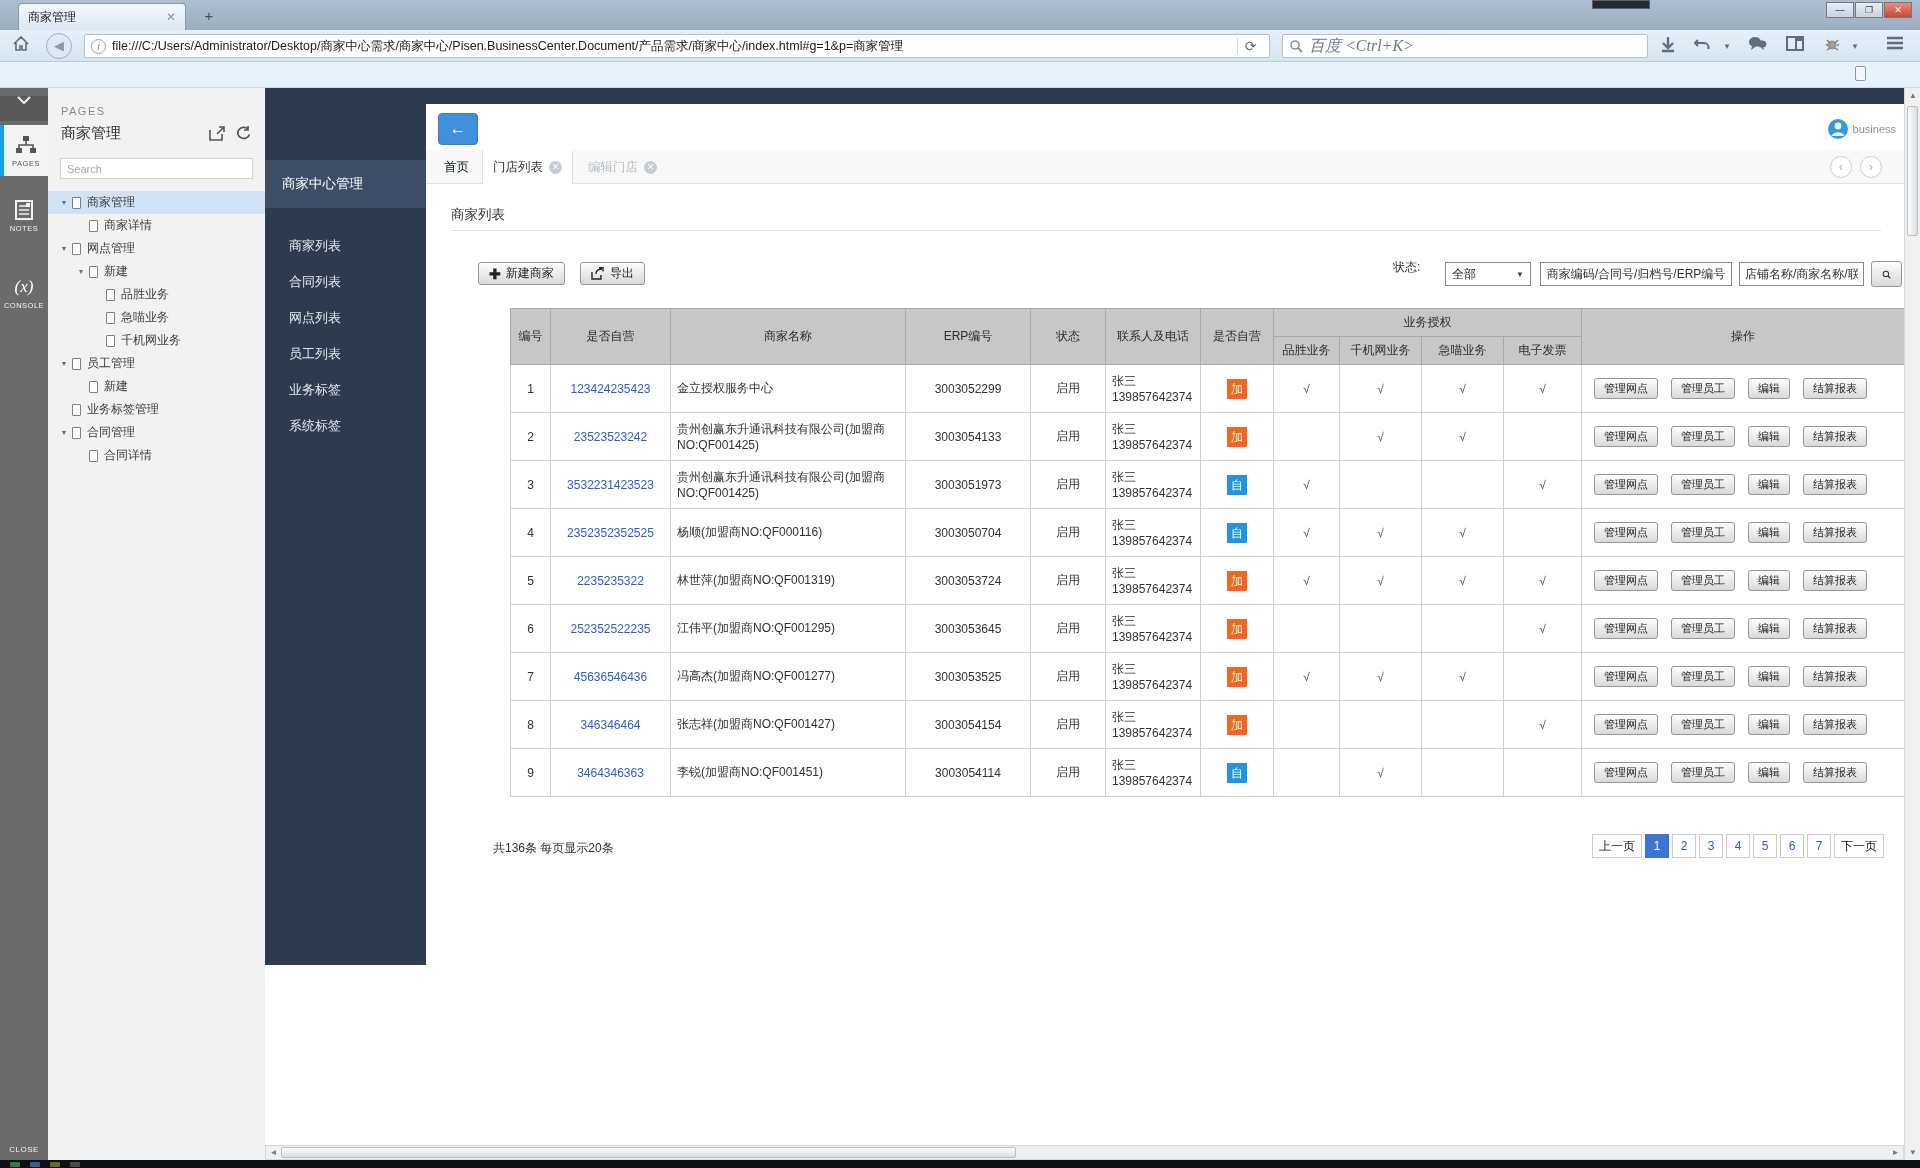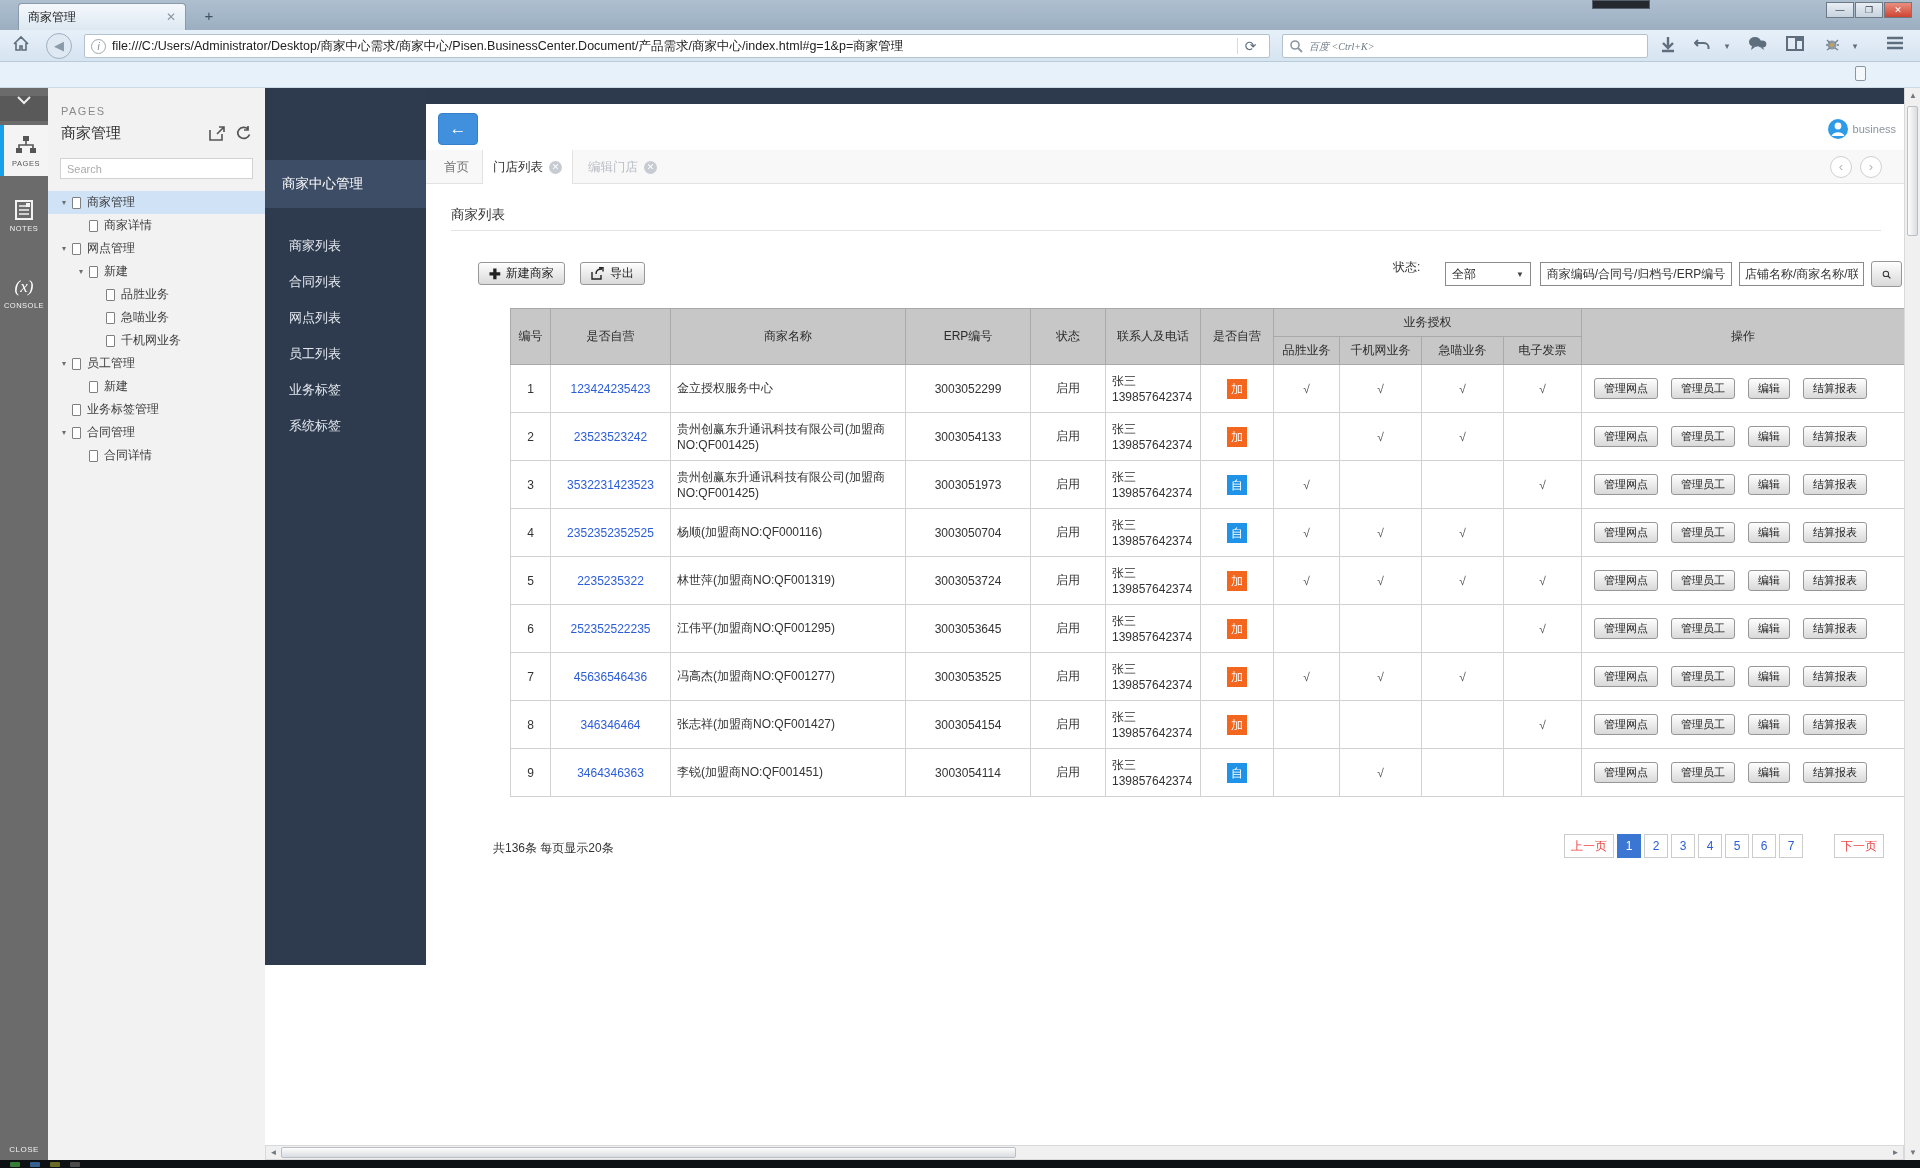--- a/index.html
+++ b/index.html
@@ -31,21 +31,21 @@
                  border:1px solid #9fb0bf; background:#dfe9f3; color:#8b9aa8; text-align:center; line-height:24px; font-size:13px;}
   #urlbar { position:absolute; left:84px; top:4px; width:1186px; height:24px; background:#fff;
             border:1px solid #b4c2ce; border-radius:2px; display:flex; align-items:center; padding:0 6px; }
   #urlbar .info { width:15px; height:15px; border:1px solid #9aa8b4; border-radius:50%; color:#7c8a96;
                   font-size:10px; line-height:13px; text-align:center; margin-right:6px; font-style:italic;}
   #url-input { flex:1; border:none; outline:none; font-size:12.5px; color:#222;
                font-family:"Liberation Sans", sans-serif; background:transparent; }
   #reload-btn { width:26px; border-left:1px solid #d4dde5; color:#5f6e7c; text-align:center; font-size:14px; }
   #searchbox { position:absolute; left:1282px; top:4px; width:366px; height:24px; background:#fff;
                border:1px solid #b4c2ce; border-radius:2px; display:flex; align-items:center; padding:0 6px; }
-  #search-input { flex:1; border:none; outline:none; font-size:10px; background:transparent;
+  #search-input { flex:1; border:none; outline:none; font-size:16px; background:transparent;
                   font-family:"Liberation Serif", serif; color:#b91c1c; }
   #search-input::placeholder { color:#6c7a86; font-style:italic; }
   .mag { width:14px; height:14px; margin-right:6px; }
   .right-ti { position:absolute; top:6px; color:#5f6e7c; font-size:15px; text-align:center; width:22px; }
   .caret-sm { font-size:9px; top:11px; width:10px; }
   #menu-bars { letter-spacing:0; }
 
   #bookmarksbar { position:absolute; left:0; top:62px; width:1920px; height:26px;
                   background:#e7f1fa; border-bottom:1px solid #cddbe7; }
   #bm-item { position:absolute; right:12px; top:4px; display:flex; align-items:center; gap:16px;
@@ -140,21 +140,21 @@
   .contact div { line-height:16px; }
   .ops { white-space:nowrap; overflow:hidden; padding-left:12px !important; }
   .ops .gbtn { margin-right:13px; font-size:11px; height:21px; padding:0 9px; }
   .check { color:#555; }
 
   #total-line { position:absolute; left:67px; top:752px; font-size:12px; color:#333; }
   #pagination { position:absolute; right:20px; top:746px; display:flex; gap:3px; font-size:12px; }
   .pg { min-width:24px; height:24px; line-height:22px; text-align:center; border:1px solid #ccc;
         color:#2b5cd9; background:#fff; padding:0 6px; cursor:pointer; }
   .pg.active { background:#3a76d2; border-color:#3a76d2; color:#fff; }
-  .pg.navpg { color:#ef4444;margin-left:28px; }
+  .pg.navpg { color:#0f172a; }
 
   
   #h-scroll { position:absolute; left:265px; top:1145px; width:1639px; height:15px; background:#f0f0f0;
               border:1px solid #d9d9d9; }
   #h-thumb { position:absolute; left:15px; top:1px; width:735px; height:11px; background:linear-gradient(#fdfdfd,#d9dde1);
              border:1px solid #b9bfc5; border-radius:2px; }
   .h-arr { position:absolute; top:0; width:15px; height:13px; color:#707880; font-size:8px; text-align:center; line-height:13px; }
   #v-scroll { position:absolute; left:1904px; top:88px; width:16px; height:1072px; background:#f0f0f0; border-left:1px solid #d9d9d9; }
   #v-thumb { position:absolute; left:2px; top:18px; width:11px; height:130px; background:linear-gradient(90deg,#fdfdfd,#d9dde1);
              border:1px solid #b9bfc5; border-radius:2px; }
@@ -375,21 +375,21 @@
   <div id="user-badge">
     <svg width="22" height="22" viewBox="0 0 22 22">
       <circle cx="11" cy="11" r="10" fill="#2e9be6"></circle>
       <circle cx="11" cy="8" r="3.4" fill="#fff"></circle>
       <path d="M4.5 18 a7 6 0 0 1 13 0" fill="#fff"></path>
       </svg>
     <span>business</span>
   </div>
 
   <div id="tabsbar">
-    <div id="tab-home" class="mtab" style="left:10px;color:#737373;align-items:center;">
+    <div id="tab-home" class="mtab" style="left:10px;color:#0f172a;align-items:center;">
       <span>首页</span>
     </div>
     <div id="tab-stores" class="mtab">
       <span>门店列表</span>
         <span class="tclose">✕</span>
     </div>
     <div id="tab-edit" class="mtab">
       <span>编辑门店</span>
         <span class="tclose">✕</span>
     </div>

